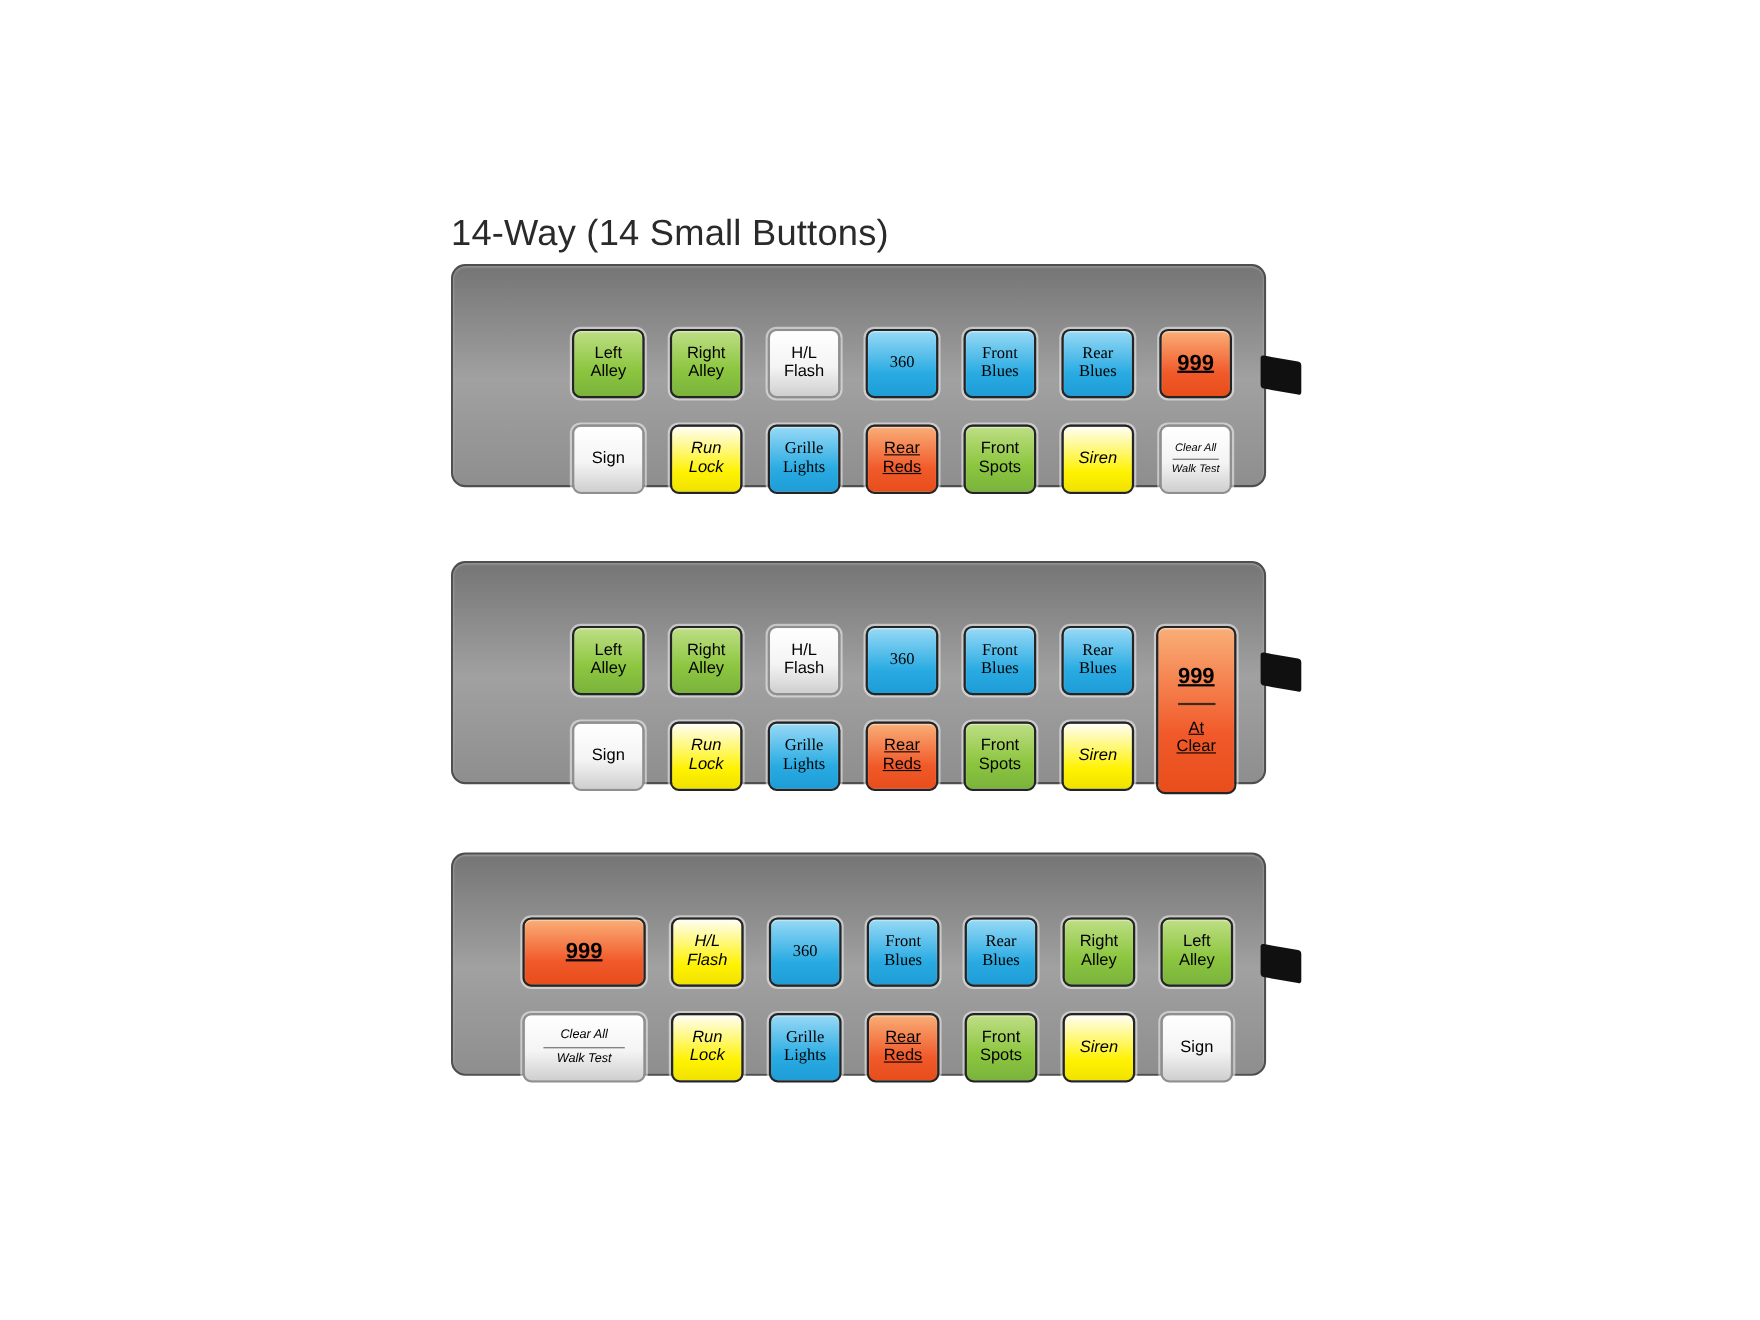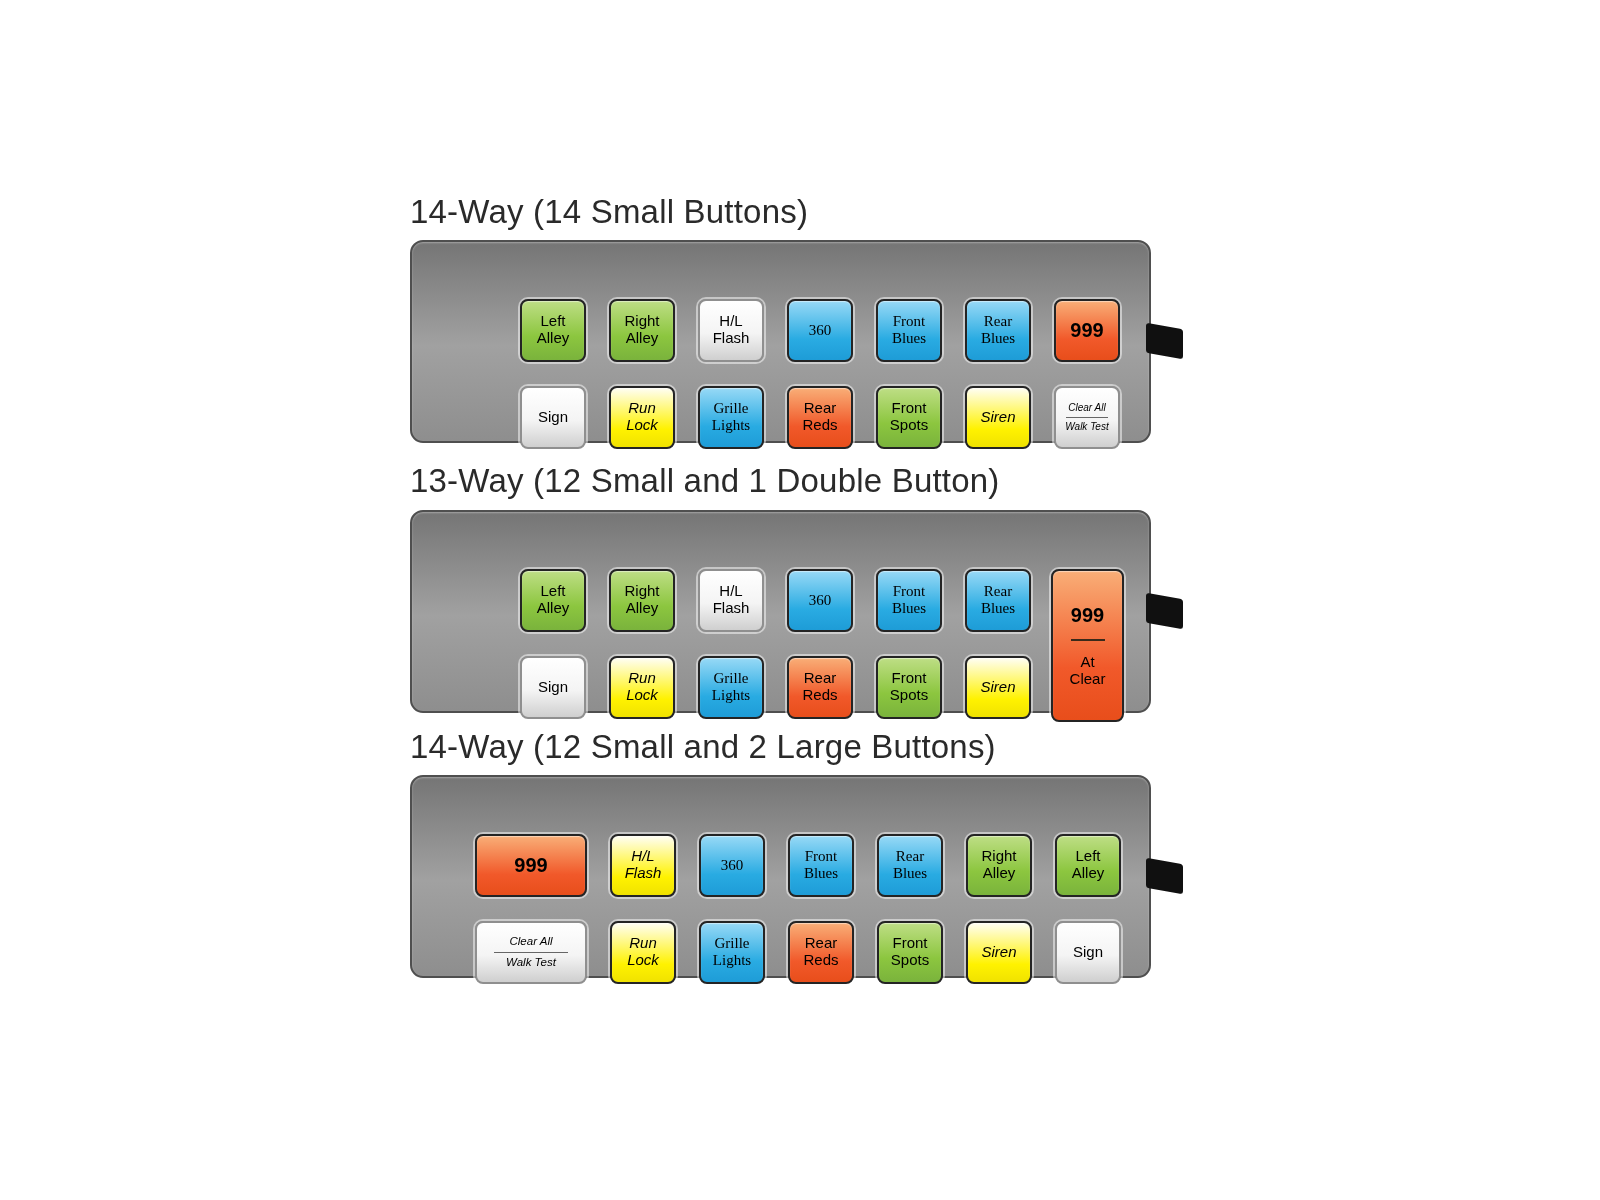--- a/index.html
+++ b/index.html
@@ -37,21 +37,21 @@
   }
   .btn-large { width:112px; }
   .btn-label {
     font-size:15px; line-height:1.12; color:#000;
     text-align:center; white-space:pre-line;
   }
   .bold .btn-label { font-weight:bold; font-size:20px; }
 
   .c-green  { background:linear-gradient(180deg,#bede85 0%, #8cc63f 60%, #7ab33c 100%); }
   .c-blue   { background:linear-gradient(180deg,#97d9f6 0%, #29abe2 65%, #1e9cd7 100%);font-family:Liberation Serif, serif; }
-  .c-orange { background:linear-gradient(180deg,#f9ae77 0%, #f1592a 65%, #e84e1b 100%); }
+  .c-orange { background:linear-gradient(180deg,#f9ae77 0%, #f1592a 65%, #e84e1b 100%);text-decoration:underline; }
   .c-yellow { background:linear-gradient(180deg,#fffef4 0%, #fff200 70%, #f0e200 100%);font-style:italic; }
   .c-white  { background:linear-gradient(180deg,#ffffff 0%, #f4f4f4 55%, #cfcfcf 100%); border-color:#8f8f8f; }
 
   .btn-split .split-line { font-size:10px; line-height:1.35; color:#000; text-align:center;font-style:italic; }
   .btn-large.btn-split .split-line { font-size:11.5px; }
   .split-divider { width:72%; height:1px; background:#666; margin:2px 0; }
 
   .btn-double {
     position:absolute; left:639px; top:25px;
     width:73px; height:153px;
@@ -129,21 +129,20 @@
         <button class="btn c-white btn-split">
           <span class="split-line">Clear All</span>
           <span class="split-divider"></span>
           <span class="split-line">Walk Test</span>
         </button>
       </div>
     </div>
     <div class="tab"></div>
   </section>
 
-  <div class="panel-title" style="top:462px">13-Way (12 Small and 1 Double Button)</div>
 
   <section class="panel panel-std" style="top:510px">
     <div class="rows">
       <div class="row">
         <button class="btn c-green">
             <span class="btn-label">Left
 Alley</span>
           </button>
         <button class="btn c-green">
             <span class="btn-label">Right
@@ -192,21 +191,20 @@
     </div>
     <button class="btn c-orange btn-double">
       <span class="double-top">999</span>
       <span class="double-divider"></span>
       <span class="double-bottom">At
 Clear</span>
     </button>
     <div class="tab"></div>
   </section>
 
-  <div class="panel-title" style="top:728px">14-Way (12 Small and 2 Large Buttons)</div>
 
   <section class="panel panel-wide" style="top:775px">
     <div class="rows">
       <div class="row">
         <button class="btn c-orange bold btn-large">
             <span class="btn-label">999</span>
           </button>
         <button class="btn c-yellow">
             <span class="btn-label">H/L
 Flash</span>

